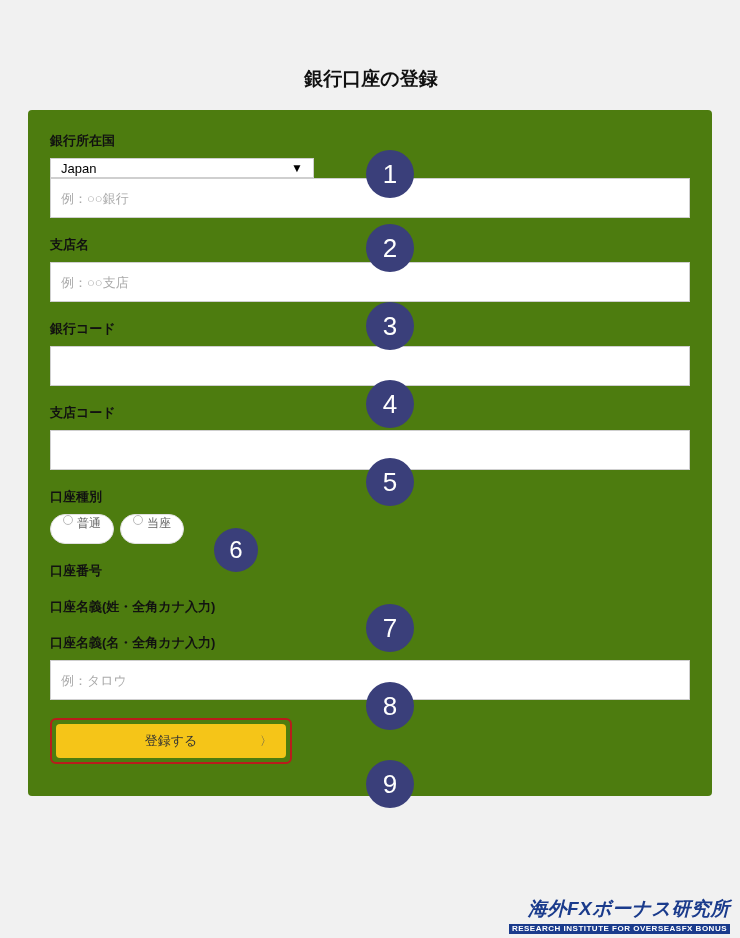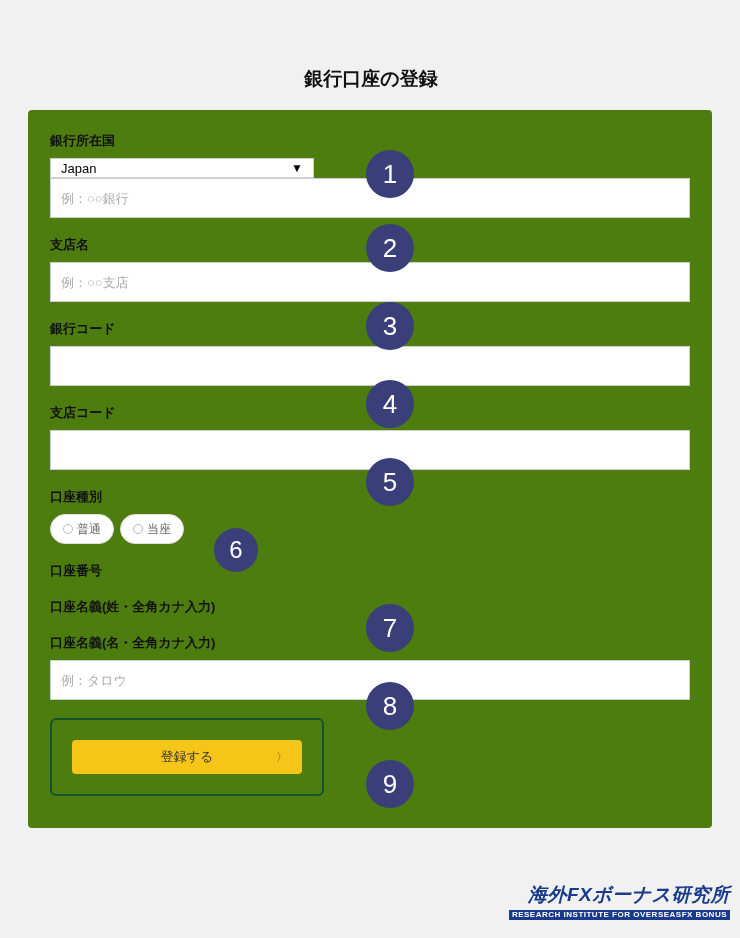--- a/index.html
+++ b/index.html
@@ -62,21 +62,20 @@
   }
   .input::placeholder {
     color: #aaa;
   }
   .radio-group {
     display: flex;
     gap: 6px;
   }
   .radio-pill {
     display: inline-flex;
-    align-items: center;
     justify-content: center;
     gap: 4px;
     height: 30px;
     padding: 0 12px;
     border: 1px solid #e0e0e0;
     border-radius: 16px;
     font-size: 12px;
     color: #666;
     cursor: pointer;
     background: #fff;
@@ -84,23 +83,23 @@
   .radio-dot {
     width: 10px;
     height: 10px;
     border: 1px solid #bbb;
     border-radius: 50%;
     display: inline-block;
   }
   .submit-wrap {
     margin-top: 18px;
     display: inline-block;
-    border: 2px solid #14532d;
+    border: 2px solid #b91c1c;
     border-radius: 6px;
-    padding: 20px;
+    padding: 4px;
   }
   .submit-btn {
     display: flex;
     align-items: center;
     justify-content: center;
     width: 230px;
     height: 34px;
     background: #f5c518;
     border: none;
     border-radius: 4px;
@@ -131,21 +130,21 @@
     pointer-events: none;
   }
   .badge.small {
     width: 44px;
     height: 44px;
     font-size: 24px;
   }
   .footer-brand {
     position: absolute;
     right: 10px;
-    bottom: 18px;
+    bottom: 4px;
     text-align: right;
     line-height: 1;
   }
   .footer-brand .main {
     font-size: 19px;
     font-weight: 900;
     font-style: italic;
     color: #1a3b8c;
     letter-spacing: 0.5px;
   }

